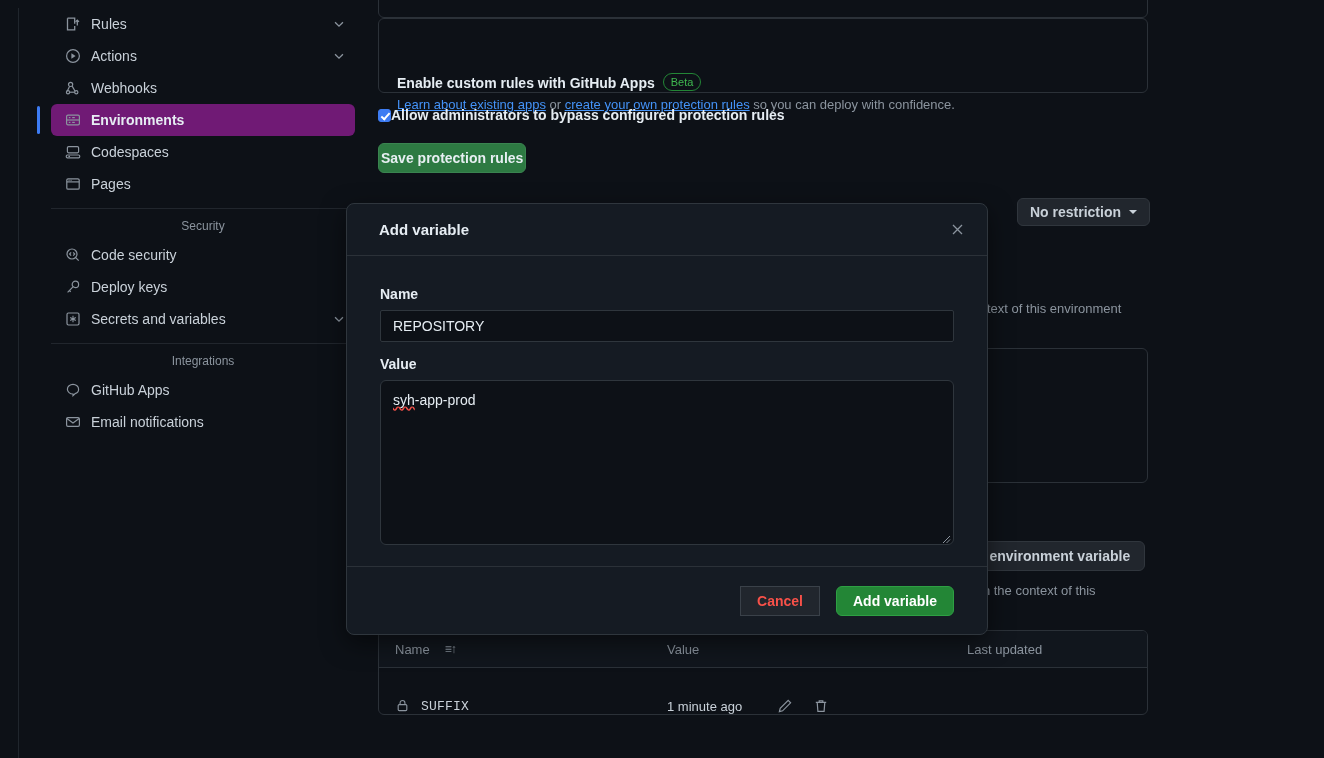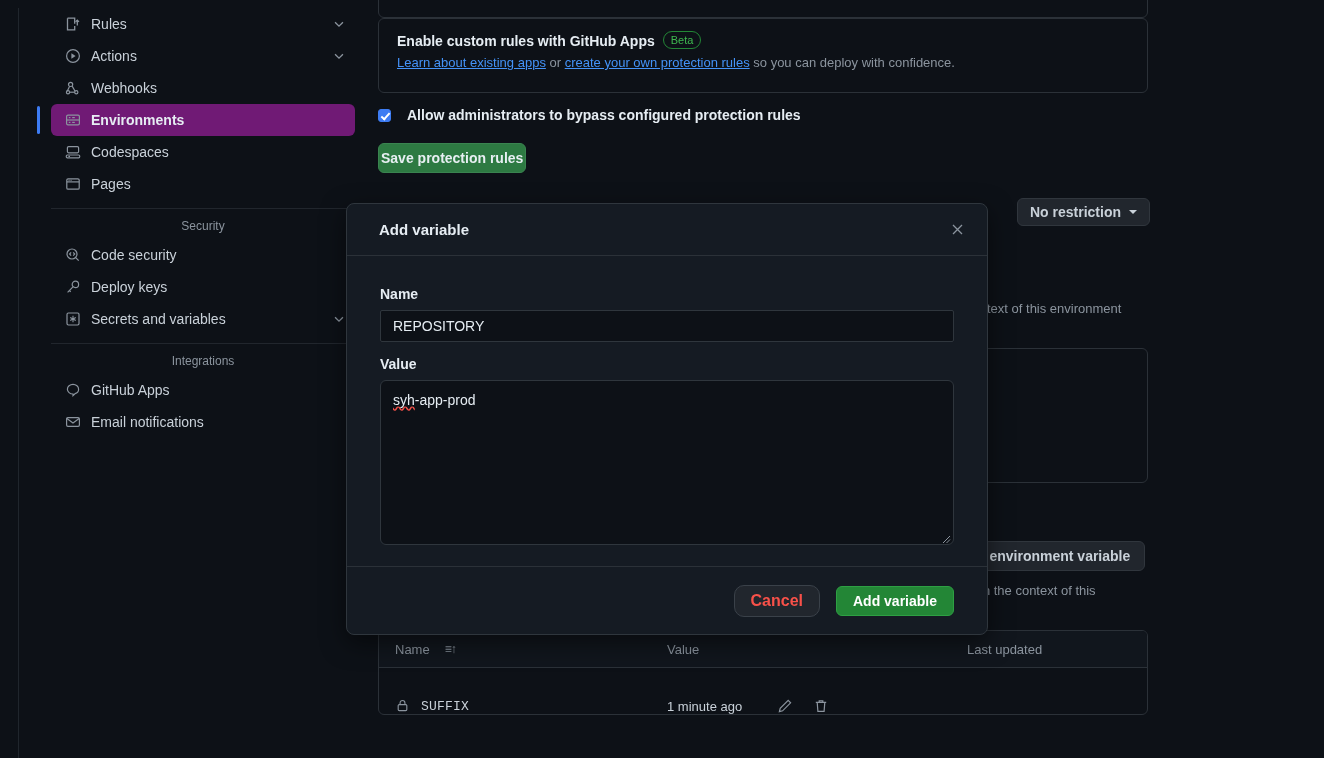--- a/index.html
+++ b/index.html
@@ -92,30 +92,31 @@
   }
   .beta-badge {
     display: inline-block;
     font-size: 11px;
     font-weight: normal;
     color: #3fb950;
     border: 1px solid #238636;
     border-radius: 20px;
     padding: 1px 7px;
     line-height: 14px;
+    margin-top: 42px;
   }
   .rules-sub {
     margin-top: 6px;
     font-size: 13px; color: #8b949e;
   }
   .rules-sub a { color: #4493f8; text-decoration: underline; }
 
   .check-row {
     position: absolute; left: 6px; top: 107px;
-    display: flex; align-items: center; gap: 16px;
+    display: flex; align-items: center; gap: 0;
   }
   .cb {
     width: 13px; height: 13px;
     background: #3d7cf3;
     border: 1px solid #3d7cf3;
     border-radius: 3px;
     position: relative;
     flex: 0 0 13px;
   }
   .cb::after {
@@ -290,23 +291,23 @@
   .modal-footer {
     height: 68px;
     border-top: 1px solid #2b3138;
     display: flex; align-items: center; justify-content: flex-end;
     gap: 16px;
     padding: 0 33px;
   }
   .btn-cancel {
     background: #21262d;
     border: 1px solid #3a4149;
-    border-radius: 10px;
+    border-radius: 0;
     color: #f85149;
-    font-size: 16px; font-weight: bold;
+    font-size: 14px; font-weight: bold;
     padding: 6px 16px;
     cursor: pointer;
     font-family: "Liberation Sans", sans-serif;
   }
   .btn-add {
     background: #238636;
     border: 1px solid #2ea043;
     border-radius: 6px;
     color: #ffffff;
     font-size: 14px; font-weight: bold;

